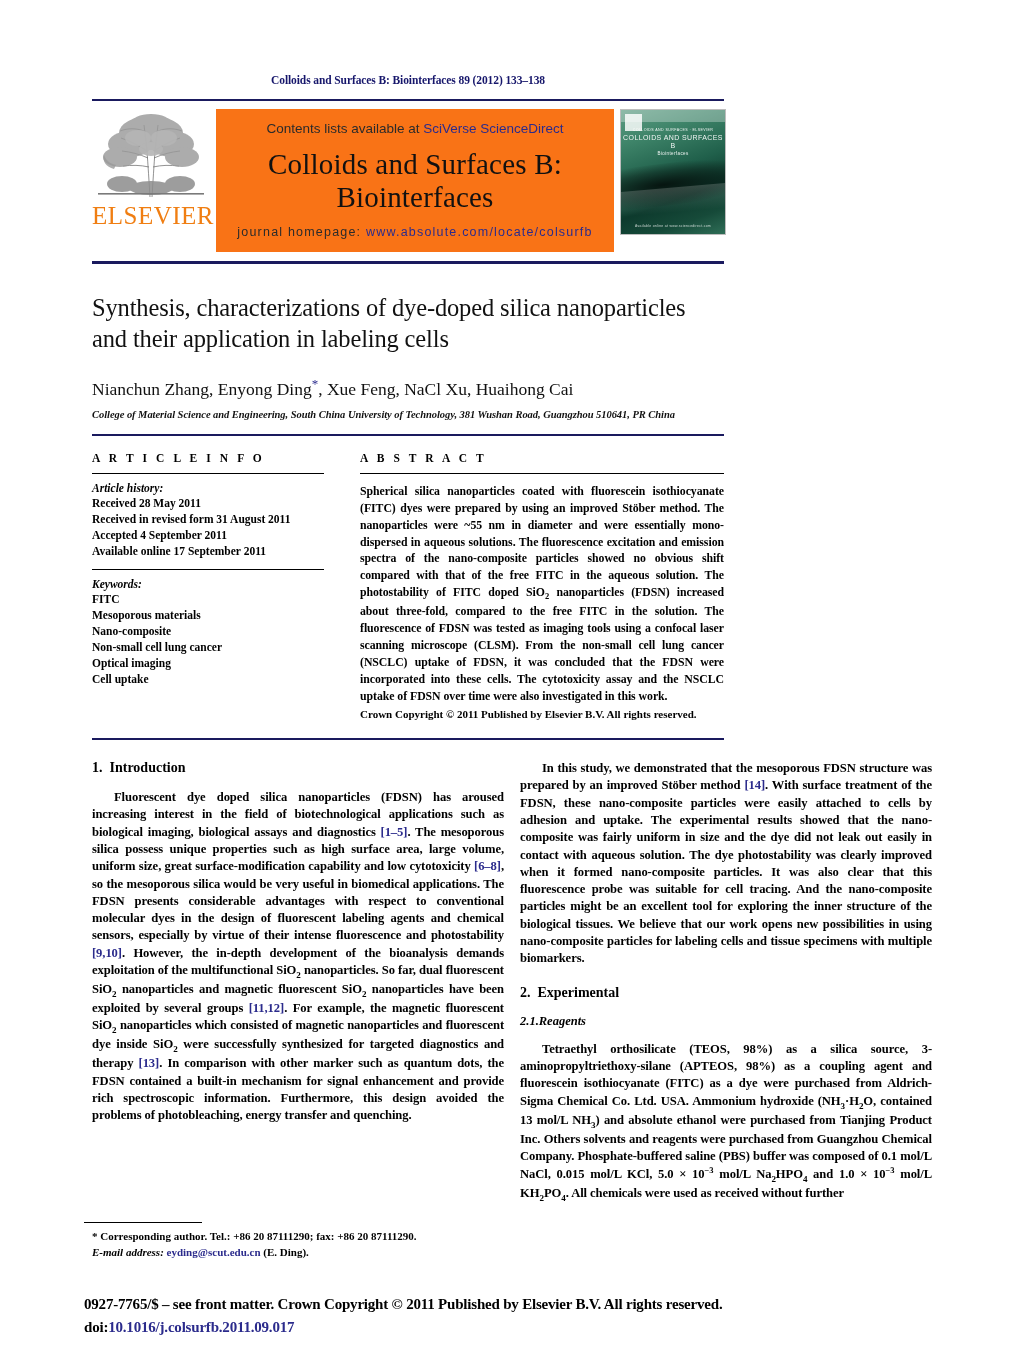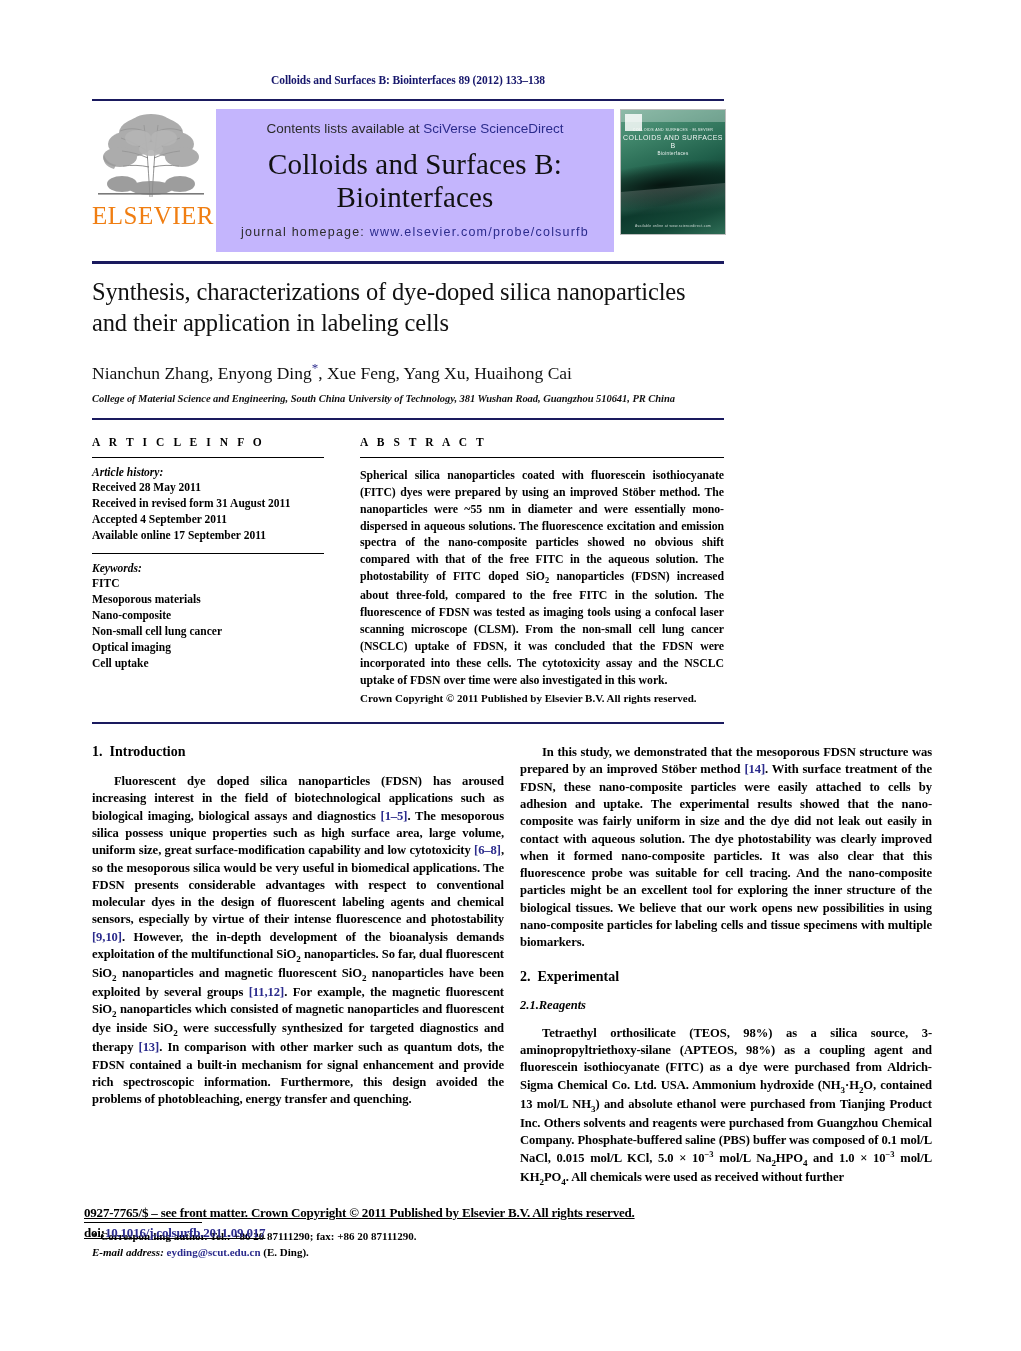--- a/index.html
+++ b/index.html
@@ -55,21 +55,21 @@
     font-family: "Liberation Serif", serif;
     color: #f07e12;
     font-size: 25px;
     letter-spacing: 0.5px;
     text-align: center;
     line-height: 1;
     margin-top: -2px;
   }
   .banner {
     flex: 1 1 auto;
-    background: #c4b5fd;
+    background: #f97316;
     height: 118px;
     position: relative;
     display: flex;
     flex-direction: column;
     justify-content: space-between;
     padding: 12px 0 13px 0;
     margin-left: 2px;
   }
   .contents-line {
     text-align: center;
@@ -151,21 +151,21 @@
   .cover .cov-t3 { top: 41px; font-size: 4.5px; letter-spacing: .4px; }
   .cover .cov-t4 { bottom: 6px; font-size: 3.4px; letter-spacing: .3px; color: rgba(255,255,255,.75); }
 
   .rule-thick {
     margin: 9px 84px 0 84px;
     border-top: 3px solid #1a1a5e;
   }
 
   
   .title-block {
-    margin: 12px 84px 0 84px;
+    margin: 28px 84px 0 84px;
   }
   .art-title {
     font-family: "Liberation Serif", serif;
     font-size: 24.5px;
     line-height: 1.28;
     color: #111;
     letter-spacing: -0.15px;
     margin: 0;
     font-weight: normal;
   }
@@ -306,28 +306,27 @@
     line-height: 1.42;
     text-indent: -11px;
     padding-left: 19px;
   }
   .fn-line .em { font-style: italic; }
   .fn-mail { color: #2b2b8c; }
 
   .frontmatter {
     position: absolute;
     left: 84px;
-    top: 1203px;
+    top: 1293px;
     width: 860px;
     font-family: "Liberation Serif", serif;
     font-weight: bold;
-    font-size: 13px;
+    font-size: 15px;
     line-height: 1.5;
     letter-spacing: -0.2px;
-    text-decoration: underline;
   }
   .frontmatter .doi-val { color: #2b2b8c; }
 </style>
 </head>
 <body>
 
 <div class="page">
 
   <div class="running-head">Colloids and Surfaces B: Biointerfaces 89 (2012) 133–138</div>
 
@@ -371,21 +370,21 @@
       </svg>
       <div class="elsevier-word">ELSEVIER</div>
     </div>
 
     <div class="banner">
       <div class="contents-line">
         <span>Contents lists available at </span><span class="sd">SciVerse ScienceDirect</span>
       </div>
       <div class="journal-title">Colloids and Surfaces B: Biointerfaces</div>
       <div class="homepage-line">
-        <span>journal homepage: </span><span class="url">www.elsevier.com/probe/colsurfb</span>
+        <span>journal homepage: </span><span class="url">www.absolute.com/locate/colsurfb</span>
       </div>
     </div>
 
     <div class="cover-cell">
       <div class="cover">
         <div class="cov-strip"></div>
         <div class="cov-badge"></div>
         <div class="cov-t1">COLLOIDS AND SURFACES  ·  ELSEVIER</div>
         <div class="cov-t2">COLLOIDS AND SURFACES B</div>
         <div class="cov-t3">Biointerfaces</div>
@@ -394,21 +393,21 @@
         <div class="cov-t4">Available online at www.sciencedirect.com</div>
       </div>
     </div>
   </div>
 
   <div class="rule-thick"></div>
 
   <div class="title-block">
     <h1 class="art-title">Synthesis, characterizations of dye-doped silica nanoparticles and their application in labeling cells</h1>
     <div class="authors">
-      <span>Nianchun Zhang, Enyong Ding</span><span class="star">*</span><span>, Xue Feng, Yang Xu, Huaihong Cai</span>
+      <span>Nianchun Zhang, Enyong Ding</span><span class="star">*</span><span>, Xue Feng, NaCl Xu, Huaihong Cai</span>
     </div>
     <div class="affiliation">College of Material Science and Engineering, South China University of Technology, 381 Wushan Road, Guangzhou 510641, PR China</div>
   </div>
 
   <div class="rule-med"></div>
 
   <div class="info-abstract">
 
     <div class="col-info">
       <div class="sec-head">A R T I C L E   I N F O</div>

